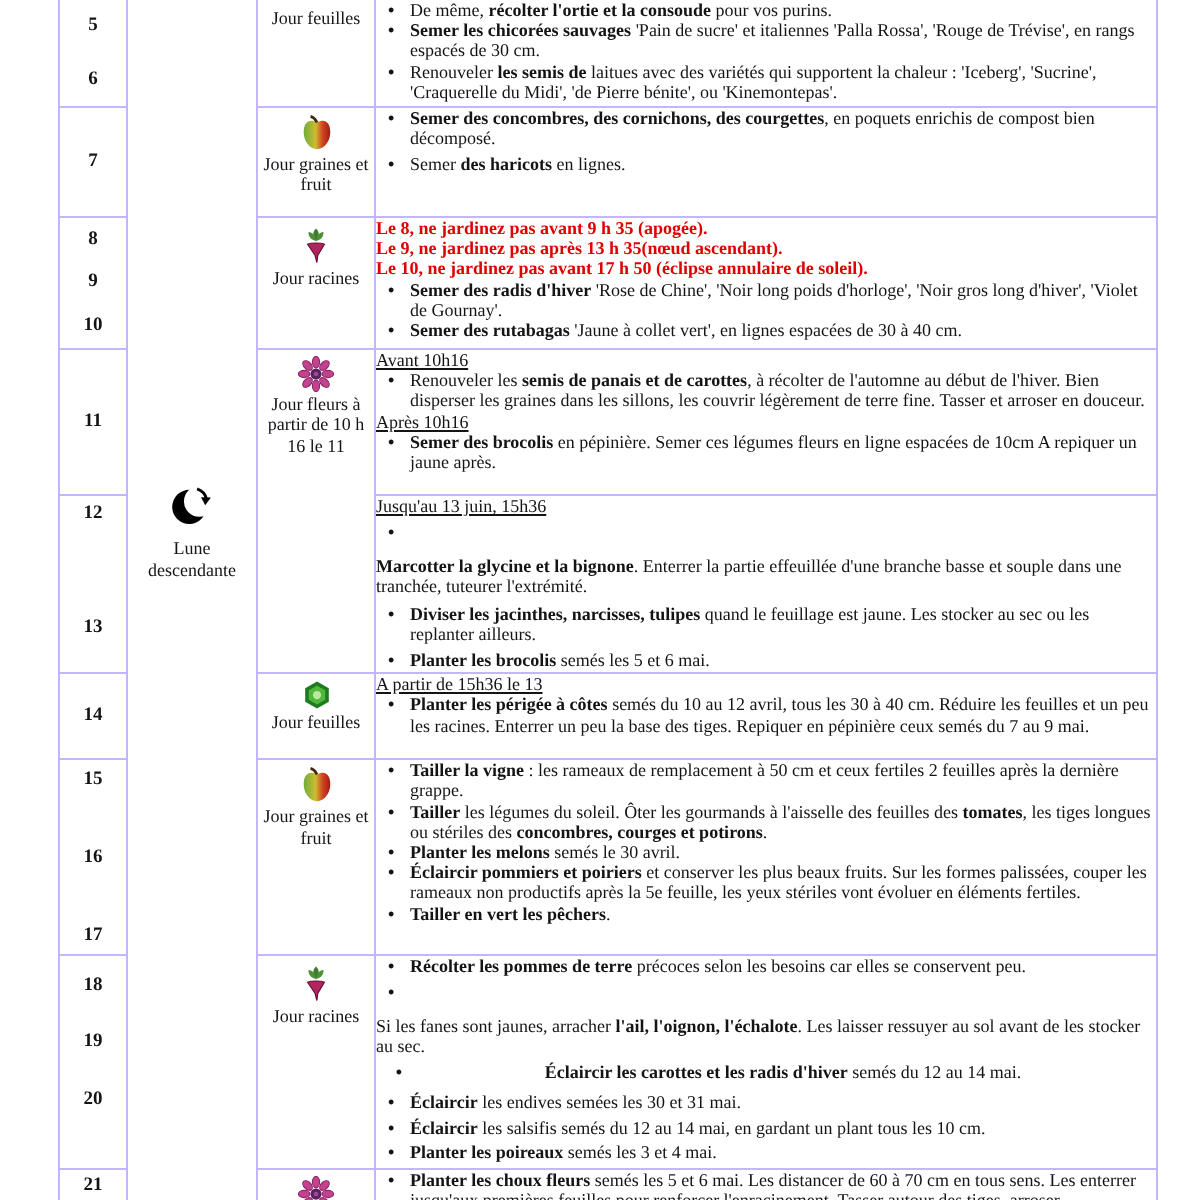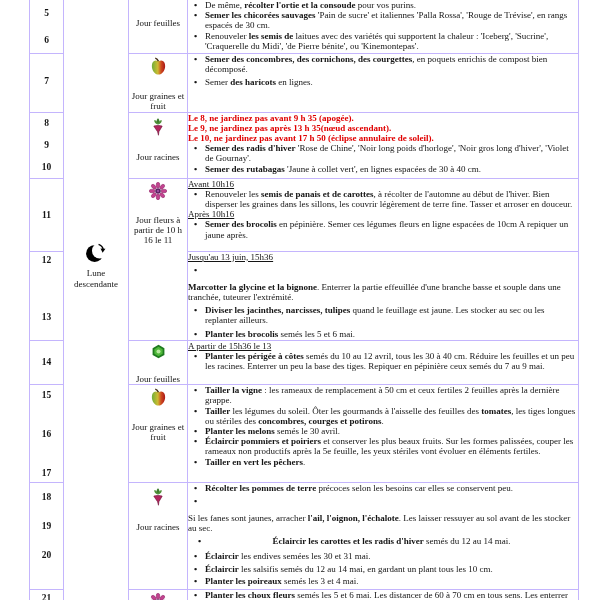--- a/index.html
+++ b/index.html
@@ -9,21 +9,21 @@
   table.cal td{border:1px solid #c4b5fd;padding:0;vertical-align:top;}
   table.cal tr.first td{border-top:none;}
   table.cal tr.last td{border-bottom:none;}
   .days-stack{display:flex;flex-direction:column;justify-content:space-around;align-items:center;}
   .day-num{font-weight:bold;font-size:9.5px;line-height:10px;}
   td.col-moon{position:relative;}
   .moon-block{position:absolute;top:242px;left:0;width:100%;text-align:center;}
   .moon-label{font-size:9px;line-height:10.5px;padding:0 4px;}
   td.col-type{text-align:center;}
   .type-inner{padding-top:3px;display:flex;flex-direction:column;align-items:center;}
-  .type-label{font-size:9px;line-height:10.3px;padding:0 1px;margin-top:15px;}
+  .type-label{font-size:9px;line-height:10.3px;padding:0 1px;margin-top:1px;}
   td.col-content{padding:1px 8px 0 4px;}
   .item{font-size:9px;line-height:10.2px;}
   .item.bullet{display:flex;}
   .bullet-marker{flex:0 0 17px;}
   .bullet-marker::before{content:"\2022";padding-left:6px;font-weight:bold;}
   .item-text{flex:1 1 auto;}
   .item.warning .seg{color:#e00000;font-weight:bold;}
   .item.heading .seg{text-decoration:underline;}
   .seg.bold{font-weight:bold;}
   .icon{display:inline-block;line-height:0;}

